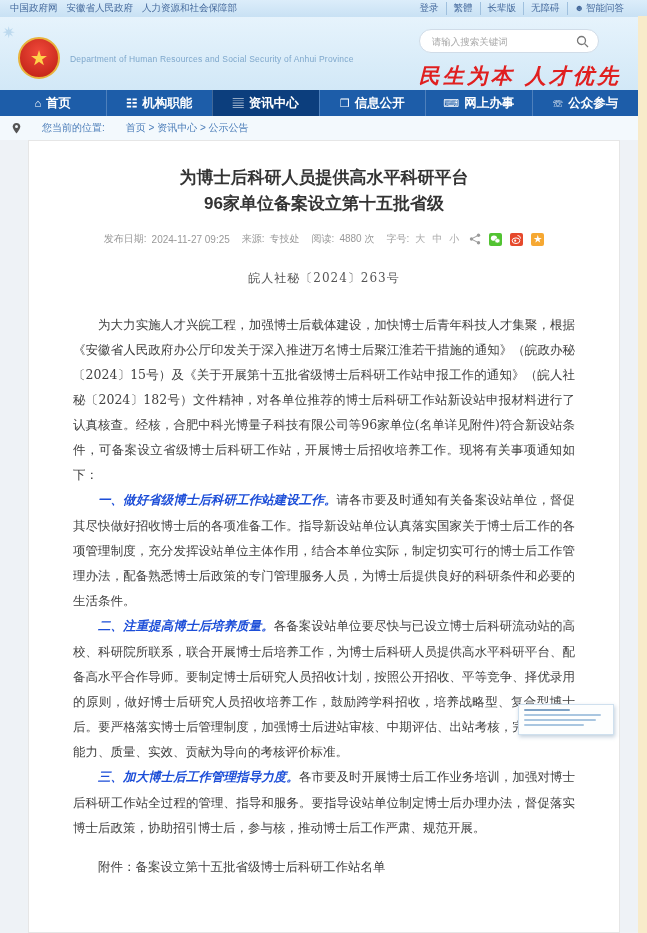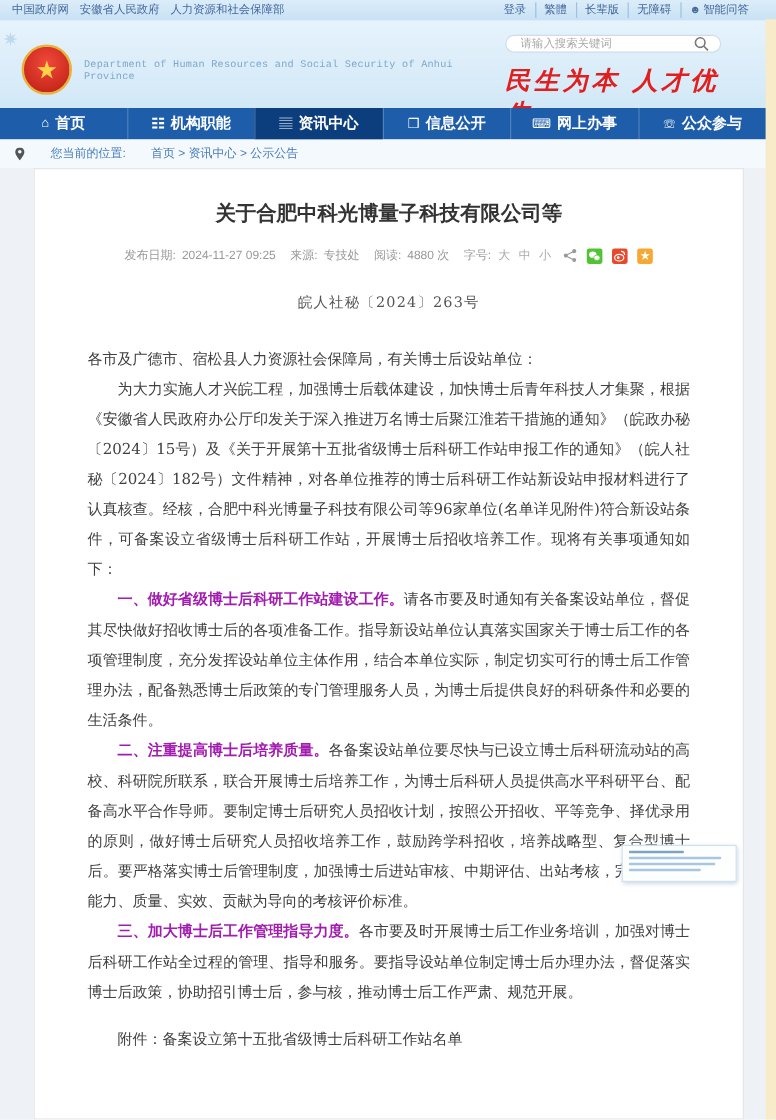--- a/index.html
+++ b/index.html
@@ -25,21 +25,21 @@
   
   .header { height:73px; background:linear-gradient(180deg,#e6f3fc,#d2e8f7);
     display:flex; justify-content:space-between; padding:8px 20px 0 18px; position:relative; }
   .sparkle { position:absolute; left:2px; top:6px; color:#bcd9ee; font-size:16px; }
   .brand { display:flex; align-items:center; gap:10px; }
   .emblem { width:42px; height:42px; border-radius:50%;
     background:radial-gradient(circle at 50% 35%, #f0493a, #c8281c 75%);
     border:2px solid #e8b33c; display:flex; align-items:center; justify-content:center; flex:0 0 auto;}
   .emblem-star { color:#ffd24a; font-size:18px; line-height:1; }
   .brand-title { font-size:25px; color:#1b5ba8; font-weight:bold; letter-spacing:2px; }
-  .brand-sub { font-size:8.5px; color:#7fa8cc; margin-top:3px; letter-spacing:0.2px;font-family:Liberation Mono, monospace; }
+  .brand-sub { font-size:8.5px; color:#7fa8cc; margin-top:3px; letter-spacing:0.2px; }
   .header-right { display:flex; flex-direction:column; padding-top:4px; gap:9px; padding-right:6px;}
   .searchbox { width:180px; height:24px; background:#fff; border:1px solid #d0dce8;
     border-radius:13px; display:flex; align-items:center; padding:0 9px 0 12px; }
   .searchbox input { border:none; outline:none; flex:1; font-size:9.5px; color:#333; background:transparent; font-family:"Liberation Sans",sans-serif;}
   .searchbox input::placeholder { color:#a9a9a9; }
   .slogan { font-family:"DejaVu Serif",serif; font-style:italic; font-weight:bold;
     color:#e01f1f; font-size:21px; letter-spacing:3px; }
 
   
   .nav { height:26px; background:#1d5da9; display:flex; padding-right:9px; position:relative; z-index:3;}
@@ -70,21 +70,21 @@
   .mi-wechat { background:#52c332; }
   .mi-weibo { background:#e6492c; }
   .mi-star { background:#f6a832; color:#fff; font-size:9px; line-height:1; }
   .doc-number { text-align:center; margin-top:24px; font-family:"DejaVu Serif",serif;
     font-size:12px; color:#555; letter-spacing:1px; }
 
   .body-text { margin:25px 44px 0 44px; font-family:"DejaVu Serif",serif;
     font-size:12.5px; color:#404040; line-height:25px; text-align:justify; }
   .body-text p { text-indent:2em; }
   .body-text p.salutation { text-indent:0; }
-  .lead { font-family:"Liberation Sans",sans-serif; font-weight:bold; color:#a21caf; }
+  .lead { font-family:"Liberation Sans",sans-serif; font-weight:bold; color:#1d4ed8;font-style:italic; }
   .attachment { margin-top:14px; }
 
   
   .popup { position:absolute; left:518px; top:564px; width:96px; height:31px;
     background:#fdfefe; border:1px solid #cfe0ee; box-shadow:1px 2px 4px rgba(120,150,180,.45);
     z-index:9; padding:4px 5px; display:flex; flex-direction:column; gap:3px; }
   .popup .pl { height:2px; background:#a9c6e0; border-radius:1px; }
   .popup .pl.dark { background:#7fa3c6; width:55%; }
   .popup .pl.w90 { width:92%; } .popup .pl.w85 { width:86%; } .popup .pl.w70 { width:72%; }
 
@@ -169,21 +169,22 @@
       </svg>
   </span>
   <span>您当前的位置:</span>
   <span>首页 &gt; 资讯中心 &gt; 公示公告</span>
 </div>
 
 <div class="main">
   <div class="card">
 
     <div class="article-title">
-      <div>关于合肥中科光博量子科技有限公司等</div>
+      <div>为博士后科研人员提供高水平科研平台</div>
+      <div>96家单位备案设立第十五批省级</div>
     </div>
 
     <div class="meta">
       <span>发布日期:</span>
       <span class="mv">2024-11-27 09:25</span>
       <span>来源:</span>
       <span class="mv">专技处</span>
       <span>阅读:</span>
       <span class="mv">4880 次</span>
       <span>字号:</span>
@@ -211,21 +212,20 @@
             <circle cx="4.2" cy="6.7" r="1.1" fill="#fff"></circle>
             <path d="M6.5 1.5 Q9.5 1.5 9.5 4.5" fill="none" stroke="#fff" stroke-width="1"></path>
           </svg>
       </span>
       <span class="mi mi-star">★</span>
     </div>
 
     <div class="doc-number">皖人社秘〔2024〕263号</div>
 
     <div class="body-text">
-      <p class="salutation">各市及广德市、宿松县人力资源社会保障局，有关博士后设站单位：</p>
       <p>为大力实施人才兴皖工程，加强博士后载体建设，加快博士后青年科技人才集聚，根据《安徽省人民政府办公厅印发关于深入推进万名博士后聚江淮若干措施的通知》（皖政办秘〔2024〕15号）及《关于开展第十五批省级博士后科研工作站申报工作的通知》（皖人社秘〔2024〕182号）文件精神，对各单位推荐的博士后科研工作站新设站申报材料进行了认真核查。经核，合肥中科光博量子科技有限公司等96家单位(名单详见附件)符合新设站条件，可备案设立省级博士后科研工作站，开展博士后招收培养工作。现将有关事项通知如下：</p>
       <p><span class="lead">一、做好省级博士后科研工作站建设工作。</span><span>请各市要及时通知有关备案设站单位，督促其尽快做好招收博士后的各项准备工作。指导新设站单位认真落实国家关于博士后工作的各项管理制度，充分发挥设站单位主体作用，结合本单位实际，制定切实可行的博士后工作管理办法，配备熟悉博士后政策的专门管理服务人员，为博士后提供良好的科研条件和必要的生活条件。</span></p>
       <p><span class="lead">二、注重提高博士后培养质量。</span><span>各备案设站单位要尽快与已设立博士后科研流动站的高校、科研院所联系，联合开展博士后培养工作，为博士后科研人员提供高水平科研平台、配备高水平合作导师。要制定博士后研究人员招收计划，按照公开招收、平等竞争、择优录用的原则，做好博士后研究人员招收培养工作，鼓励跨学科招收，培养战略型、复合型博士后。要严格落实博士后管理制度，加强博士后进站审核、中期评估、出站考核，完善以创新能力、质量、实效、贡献为导向的考核评价标准。</span></p>
       <p><span class="lead">三、加大博士后工作管理指导力度。</span><span>各市要及时开展博士后工作业务培训，加强对博士后科研工作站全过程的管理、指导和服务。要指导设站单位制定博士后办理办法，督促落实博士后政策，协助招引博士后，参与核，推动博士后工作严肃、规范开展。</span></p>
       <p class="attachment">附件：备案设立第十五批省级博士后科研工作站名单</p>
 
     </div>
   </div>
 
   <div class="popup">

